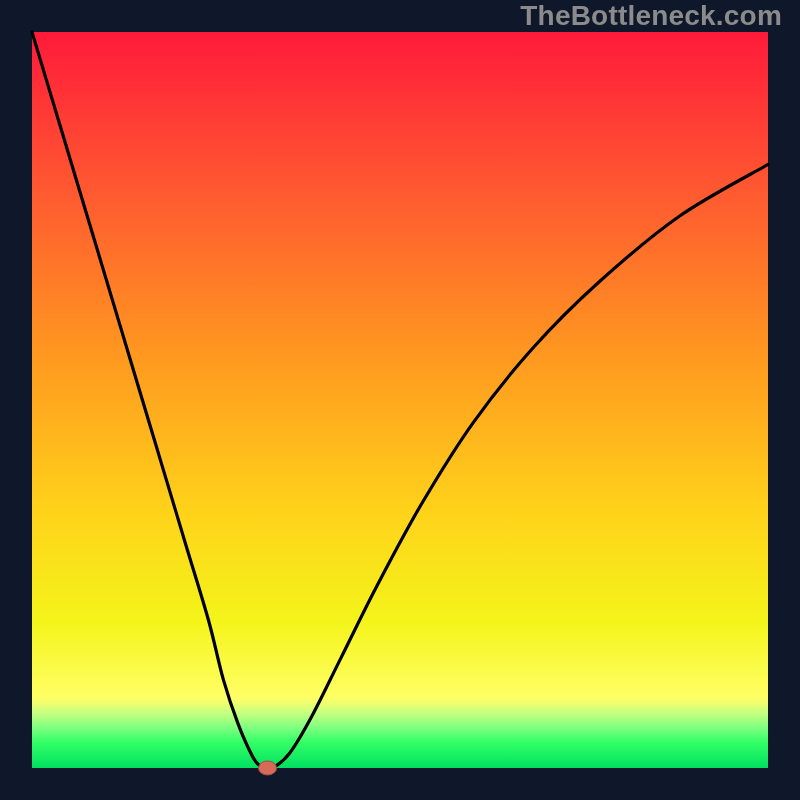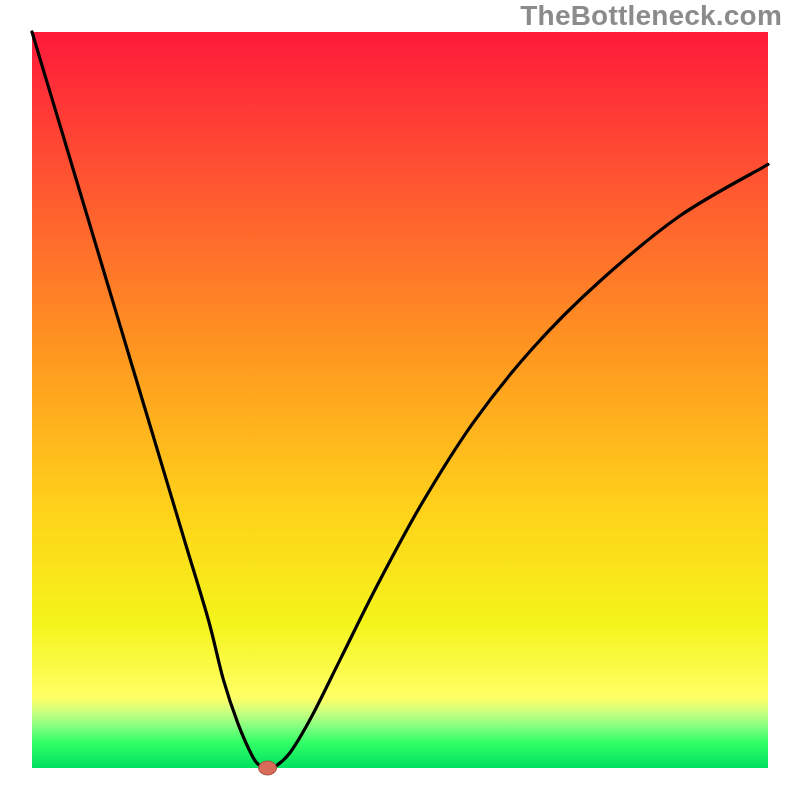--- a/index.html
+++ b/index.html
@@ -7,21 +7,21 @@
     padding: 0;
     width: 800px;
     height: 800px;
     background: #000;
     overflow: hidden;
   }
   .frame {
     position: relative;
     width: 800px;
     height: 800px;
-    background: #ffffff;
+    background: #0f172a;
   }
   .watermark {
     position: absolute;
     top: 0px;
     right: 18px;
     font-family: Arial, Helvetica, sans-serif;
     font-size: 28px;
     font-weight: 600;
     color: #8b8b8b;
     letter-spacing: 0.2px;

